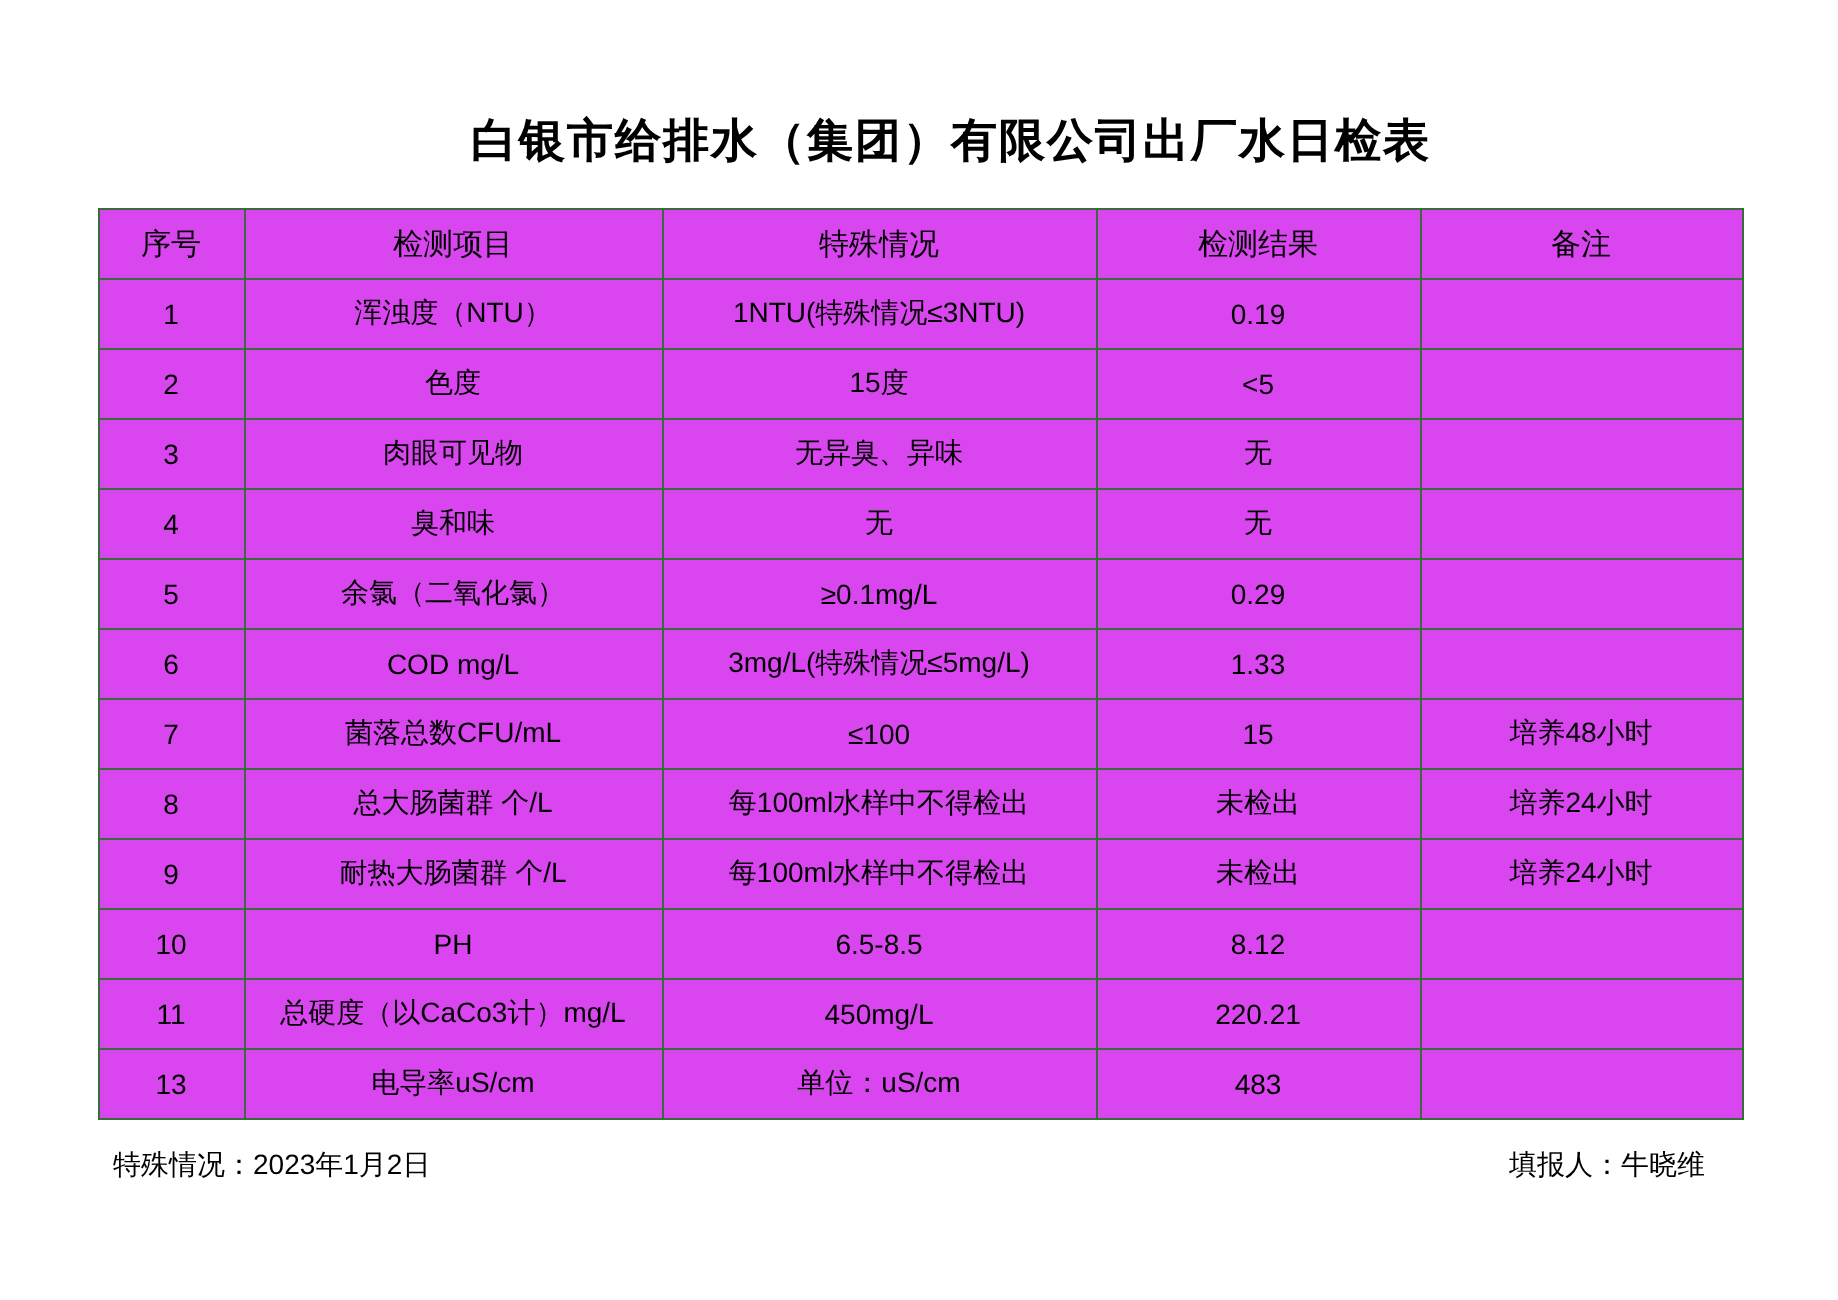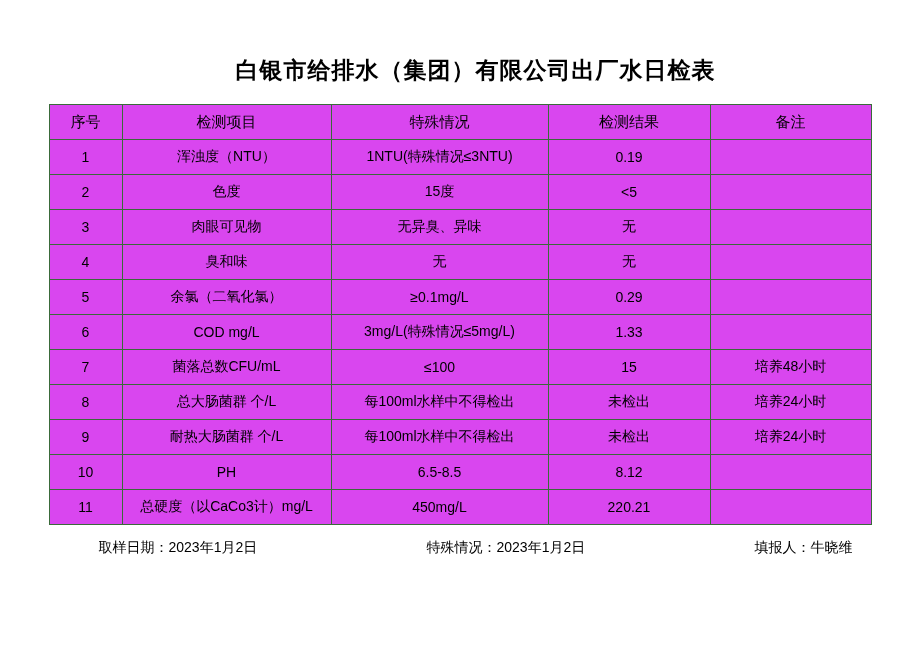--- a/index.html
+++ b/index.html
@@ -175,23 +175,29 @@
           <td>8.12</td>
           <td></td>
         </tr>
         <tr>
           <td>11</td>
           <td>总硬度（以CaCo3计）mg/L</td>
           <td>450mg/L</td>
           <td>220.21</td>
           <td></td>
         </tr>
+        <tr>
+          <td>13</td>
+          <td>电导率uS/cm</td>
+          <td>单位：uS/cm</td>
+          <td>483</td>
+          <td></td>
+        </tr>
       </tbody>
     </table>
   </div>
 
   <div class="footer">
-    <span class="f-item f-sample">取样日期：2023年1月2日</span>
     <span class="f-item f-test">特殊情况：2023年1月2日</span>
     <span class="f-item f-reporter">填报人：牛晓维</span>
   </div>
 
 </div>
 
 </body></html>

